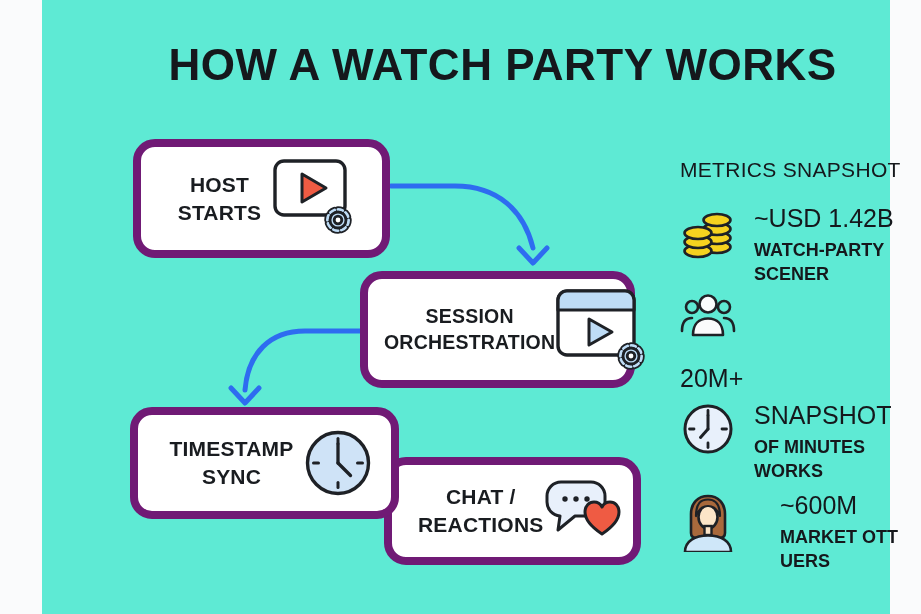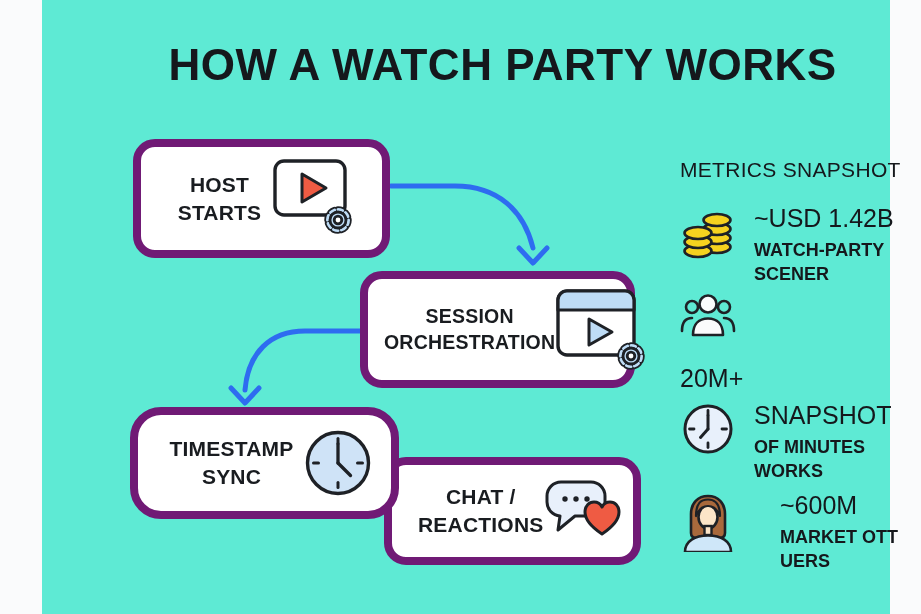--- a/index.html
+++ b/index.html
@@ -37,21 +37,21 @@
     position: absolute;
     background: #ffffff;
     border: 8px solid #701a75;
     border-radius: 22px;
     display: flex;
     align-items: center;
     justify-content: space-between;
   }
   .box-host      { left: 91px;  top: 139px; width: 257px; height: 119px; z-index: 2; padding: 0 20px 0 26px; }
   .box-session   { left: 318px; top: 271px; width: 275px; height: 117px; z-index: 2; padding: 0 14px 0 16px; }
-  .box-timestamp { left: 88px;  top: 407px; width: 269px; height: 112px; z-index: 4; padding: 0 18px 0 22px; border-radius: 31px; }
+  .box-timestamp { left: 88px;  top: 407px; width: 269px; height: 112px; z-index: 4; padding: 0 18px 0 22px; }
   .box-chat      { left: 342px; top: 457px; width: 257px; height: 108px; z-index: 3; padding: 0 24px 0 26px; }
   .step-label {
     font-size: 21px;
     font-weight: 800;
     line-height: 1.32;
     color: #191c20;
     text-align: center;
     white-space: pre-line;
     letter-spacing: 0.2px;
     flex: 1;

